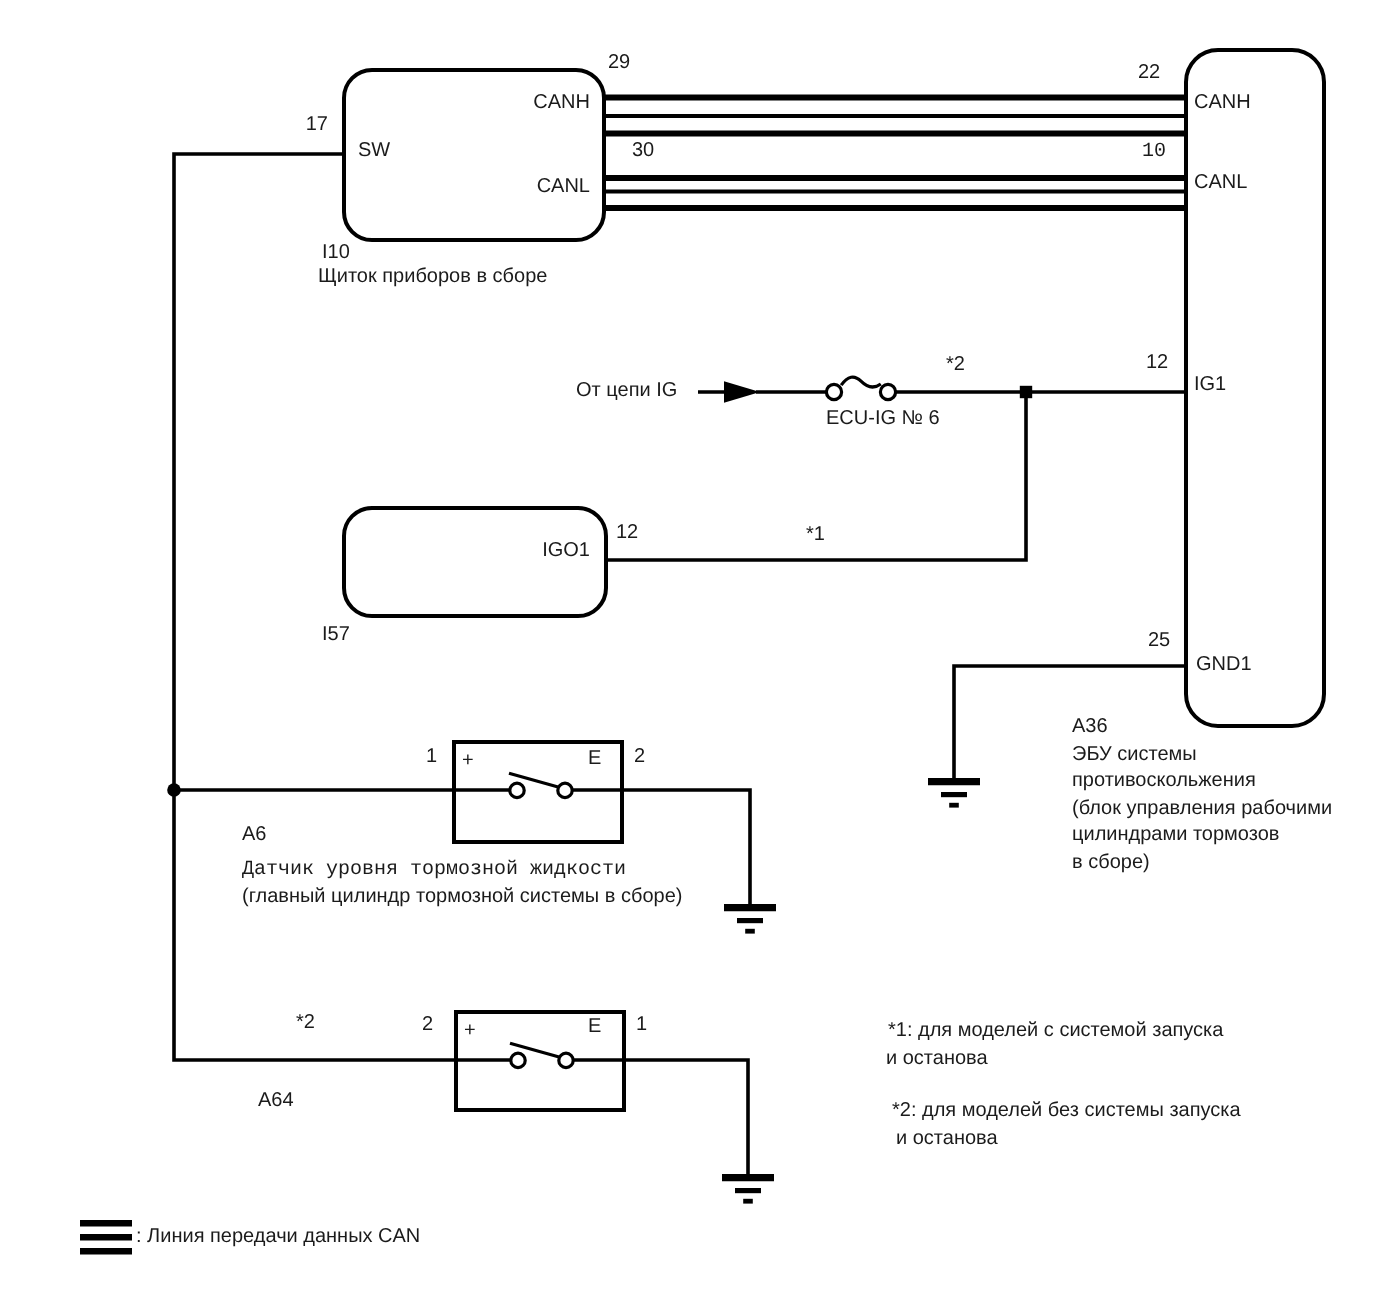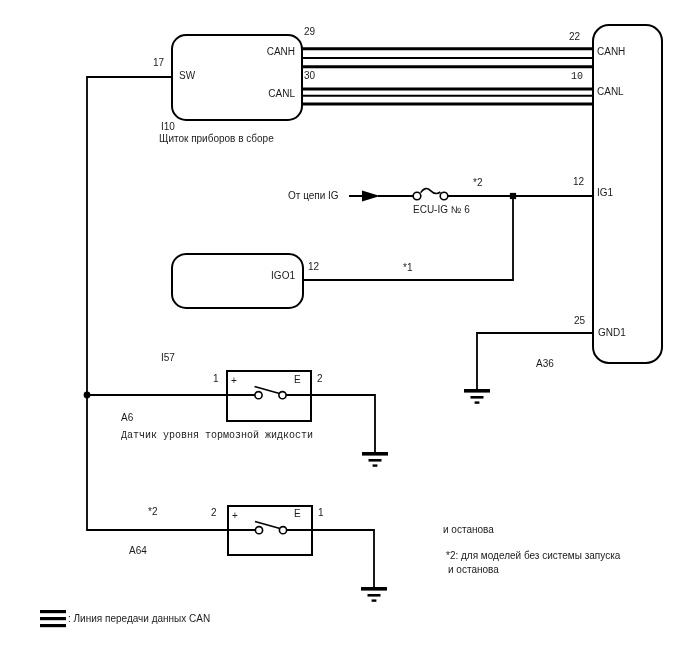--- a/index.html
+++ b/index.html
@@ -89,56 +89,65 @@
       <path d="M40,618.6 H66"></path>
       <path d="M40,625.6 H66"></path>
     </g>
   </svg>
 
   <div class="lbl r" style="left:147px;top:56px;width:17px;">17</div>
   <div class="lbl" style="left:179px;top:69px;">SW</div>
   <div class="lbl r" style="left:258px;top:45px;width:37px;">CANH</div>
   <div class="lbl" style="left:304px;top:25px;">29</div>
   <div class="lbl r" style="left:258px;top:87px;width:37px;">CANL</div>
-  <div class="lbl" style="left:304px;top:69px;">30</div>
+  <div class="lbl" style="left:304px;top:69px;padding-left:12px;">30</div>
   <div class="lbl" style="left:161px;top:120px;">I10</div>
   <div class="lbl" style="left:159px;top:132px;">Щиток приборов в сборе</div>
 
   <div class="lbl" style="left:569px;top:30px;">22</div>
   <div class="lbl" style="left:597px;top:45px;">CANH</div>
   <div class="lbl" style="left:571px;top:70px;font-family:Liberation Mono, monospace;">10</div>
   <div class="lbl" style="left:597px;top:85px;">CANL</div>
   <div class="lbl" style="left:573px;top:175px;">12</div>
   <div class="lbl" style="left:597px;top:186px;">IG1</div>
   <div class="lbl" style="left:574px;top:314px;">25</div>
   <div class="lbl" style="left:598px;top:326px;text-align:right;">GND1</div>
   <div class="lbl" style="left:536px;top:357px;">A36</div>
+  <div class="lbl multi" style="left:536px;top:371px;">
+    <div>ЭБУ системы</div>
+    <div>противоскольжения</div>
+    <div>(блок управления рабочими</div>
+    <div>цилиндрами тормозов</div>
+    <div>в сборе)</div>
+  </div>
 
   <div class="lbl" style="left:288px;top:189px;">От цепи IG</div>
   <div class="lbl" style="left:413px;top:203px;">ECU-IG № 6</div>
   <div class="lbl" style="left:473px;top:176px;">*2</div>
 
   <div class="lbl r" style="left:256px;top:269px;width:39px;">IGO1</div>
   <div class="lbl" style="left:308px;top:260px;">12</div>
   <div class="lbl" style="left:403px;top:261px;">*1</div>
-  <div class="lbl" style="left:161px;top:311px;margin-top:40px;">I57</div>
+  <div class="lbl" style="left:161px;top:311px;">I57</div>
 
   <div class="lbl" style="left:213px;top:372px;">1</div>
   <div class="lbl" style="left:231px;top:374px;">+</div>
   <div class="lbl" style="left:294px;top:373px;">E</div>
   <div class="lbl" style="left:317px;top:372px;">2</div>
   <div class="lbl" style="left:121px;top:411px;">A6</div>
   <div class="lbl" style="left:121px;top:429px;font-family:Liberation Mono, monospace;">Датчик уровня тормозной жидкости</div>
+  <div class="lbl" style="left:121px;top:442px;">(главный цилиндр тормозной системы в сборе)</div>
 
   <div class="lbl" style="left:148px;top:505px;">*2</div>
   <div class="lbl" style="left:211px;top:506px;">2</div>
   <div class="lbl" style="left:232px;top:509px;">+</div>
   <div class="lbl" style="left:294px;top:507px;">E</div>
   <div class="lbl" style="left:318px;top:506px;">1</div>
   <div class="lbl" style="left:129px;top:544px;">A64</div>
 
+  <div class="lbl" style="left:444px;top:509px;">*1: для моделей с системой запуска</div>
   <div class="lbl" style="left:443px;top:523px;">и останова</div>
   <div class="lbl" style="left:446px;top:549px;">*2: для моделей без системы запуска</div>
   <div class="lbl" style="left:448px;top:563px;">и останова</div>
 
   <div class="lbl" style="left:68px;top:612px;text-align:right;">: Линия передачи данных CAN</div>
 
 </div>
 
 </body></html>

